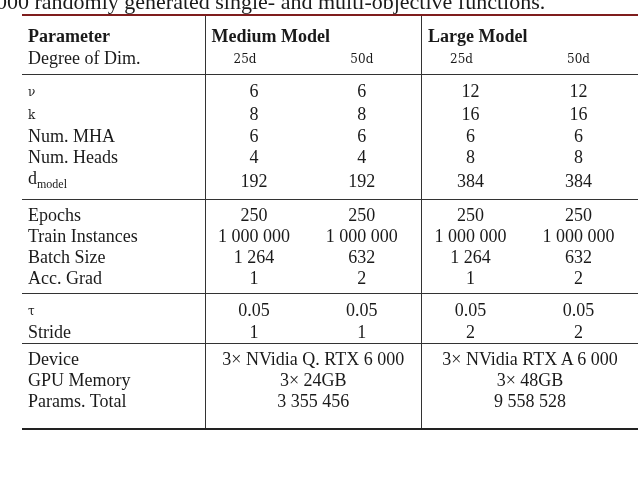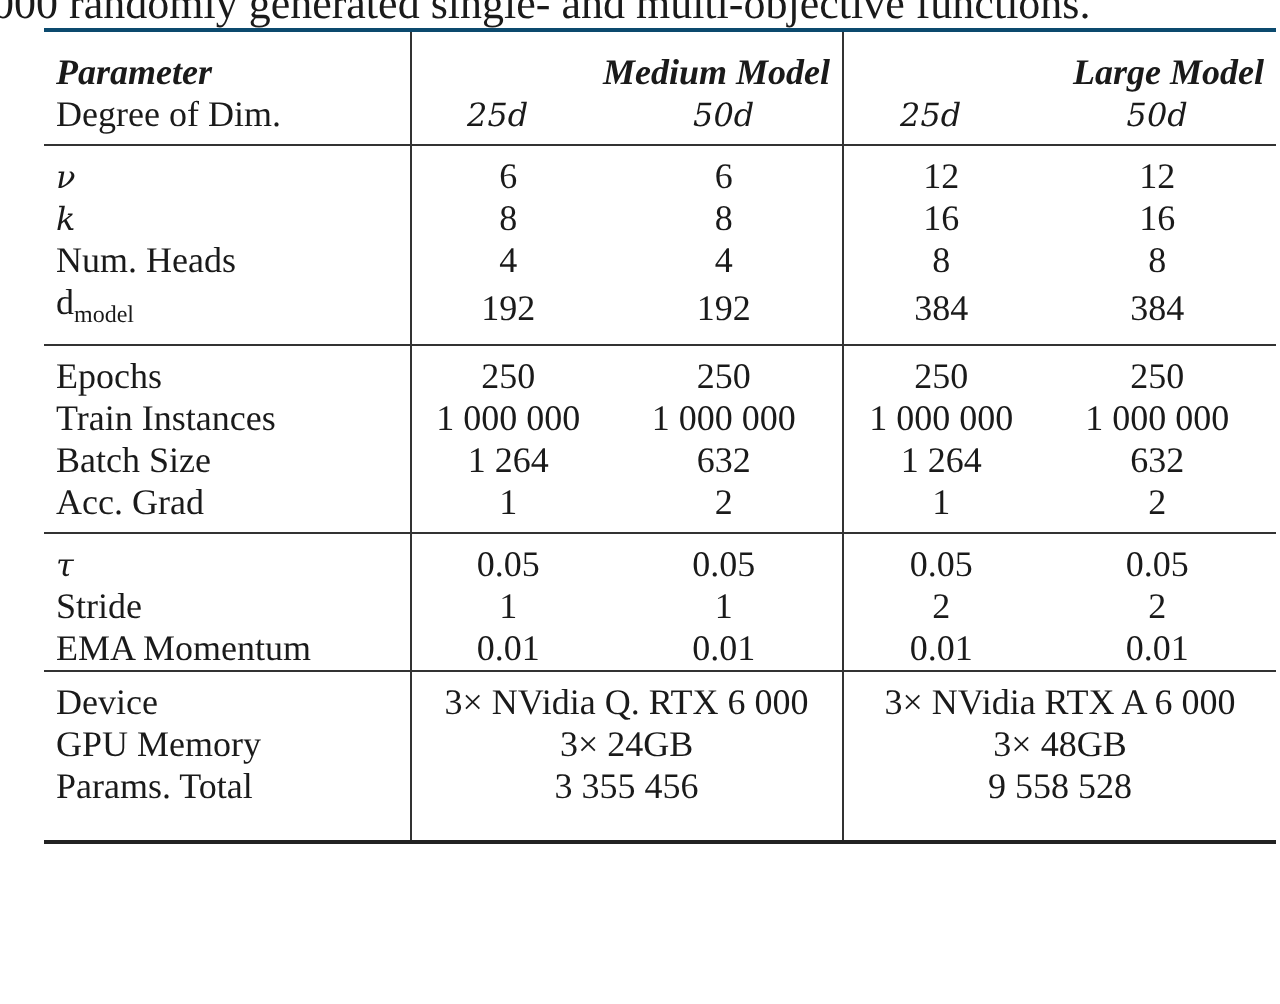--- a/index.html
+++ b/index.html
@@ -2,30 +2,30 @@
 <html><head>
 <meta charset="utf-8">
 <style>
   html, body { margin: 0; padding: 0; background: #ffffff; }
   body { width: 640px; height: 502px; overflow: hidden; position: relative;
          font-family: "Liberation Serif", "DejaVu Serif", serif; color: #1a1a1a; }
   .caption { position: absolute; left: -4px; top: -9px; font-size: 22px; white-space: nowrap; line-height: 22px; }
   .tbl-wrap { position: absolute; left: 22px; top: 14px; width: 616px; }
   table { border-collapse: collapse; width: 616px; font-size: 18px; line-height: 21px; }
   td, th { padding: 0 6px; white-space: nowrap; }
-  th { font-weight: bold; text-align: right; }
+  th { font-weight: bold; text-align: left; }
   td.lbl, th.lbl { text-align: left; padding-left: 6px; width: 160px; }
   td.num { text-align: center; }
   td.ctr { text-align: center; }
   .vl { border-left: 1.3px solid #333; }
-  tr.top td, tr.top th { border-top: 2px solid #0c4a6e; padding-top: 10px; font-style: italic; }
+  tr.top td, tr.top th { border-top: 2px solid #7f1d1d; padding-top: 10px; }
   tr.sep td, tr.sep th { border-top: 1.5px solid #333; padding-top: 5px; }
   tr.bot td { padding-bottom: 4px; margin-left: 32px; }
   tr.last td { border-bottom: 2px solid #222; padding-bottom: 16px; }
-  .it { font-style: italic; font-family: "DejaVu Serif", serif; font-size: 16px; }
+  .it { font-family: "DejaVu Serif", serif; font-size: 12px; }
   .sub { font-size: 12px; vertical-align: -4px; }
   .col-m1 { width: 92px; } .col-m2 { width: 112px; } .col-l1 { width: 92px; } .col-l2 { width: 112px; }
 </style>
 </head>
 <body>
 
 <div class="caption">000 randomly generated single- and multi-objective functions.</div>
 
 <div class="tbl-wrap">
 <table>
@@ -56,20 +56,27 @@
     <td class="num">6</td>
     <td class="vl num">12</td>
     <td class="num">12</td>
   </tr>
   <tr>
     <td class="lbl"><span class="it">k</span></td>
     <td class="vl num">8</td>
     <td class="num">8</td>
     <td class="vl num">16</td>
     <td class="num">16</td>
+  </tr>
+  <tr>
+    <td class="lbl">Num. MHA</td>
+    <td class="vl num">6</td>
+    <td class="num">6</td>
+    <td class="vl num">6</td>
+    <td class="num">6</td>
   </tr>
   <tr>
     <td class="lbl">Num. Heads</td>
     <td class="vl num">4</td>
     <td class="num">4</td>
     <td class="vl num">8</td>
     <td class="num">8</td>
   </tr>
   <tr class="bot">
     <td class="lbl"><span>d</span><span class="sub">model</span></td>
@@ -115,27 +122,20 @@
     <td class="vl num">0.05</td>
     <td class="num">0.05</td>
   </tr>
   <tr>
     <td class="lbl">Stride</td>
     <td class="vl num">1</td>
     <td class="num">1</td>
     <td class="vl num">2</td>
     <td class="num">2</td>
   </tr>
-  <tr>
-    <td class="lbl">EMA Momentum</td>
-    <td class="vl num">0.01</td>
-    <td class="num">0.01</td>
-    <td class="vl num">0.01</td>
-    <td class="num">0.01</td>
-  </tr>
 
   <tr class="sep">
     <td class="lbl">Device</td>
     <td class="vl ctr" colspan="2">3× NVidia Q. RTX 6 000</td>
     <td class="vl ctr" colspan="2">3× NVidia RTX A 6 000</td>
   </tr>
   <tr>
     <td class="lbl">GPU Memory</td>
     <td class="vl ctr" colspan="2">3× 24GB</td>
     <td class="vl ctr" colspan="2">3× 48GB</td>

